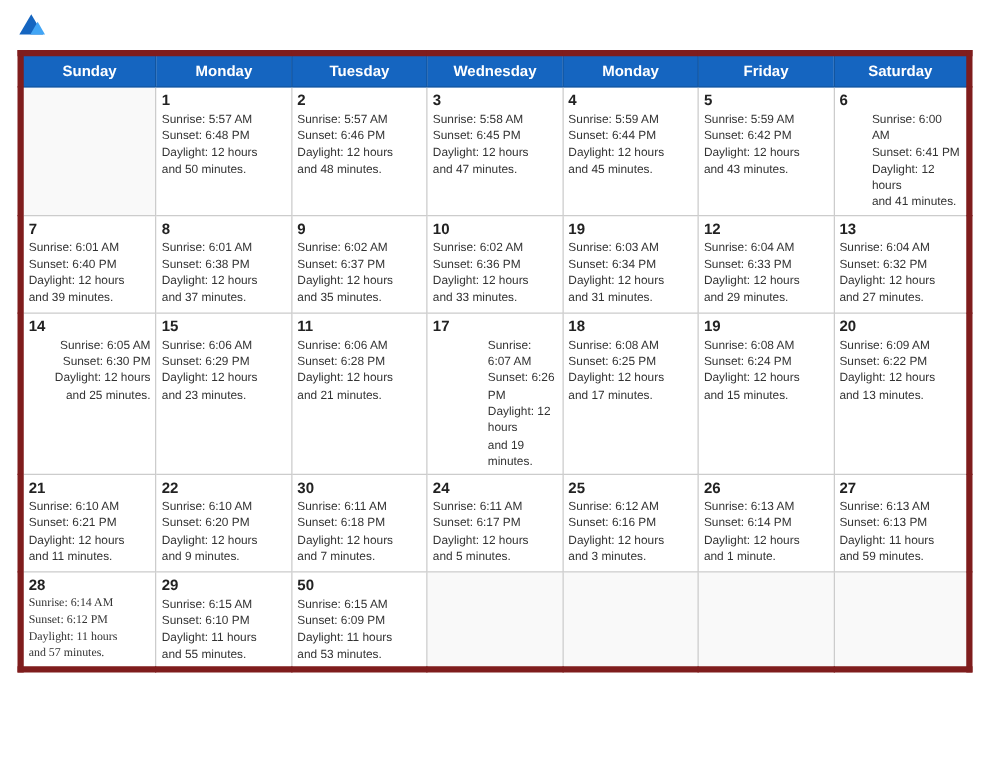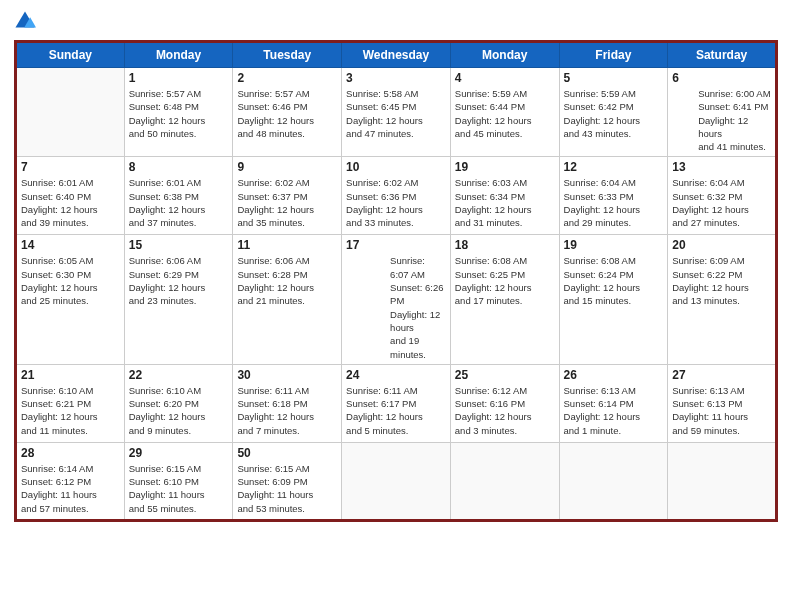--- a/index.html
+++ b/index.html
@@ -47,21 +47,21 @@
       color: #333;
       line-height: 1.1;
     }
     .location {
       font-size: 13px;
       color: #555;
     }
     .calendar {
       width: 100%;
       border-collapse: collapse;
-      border: 3px solid #7f1d1d;
+      border: 5px solid #7f1d1d;
     }
     .calendar th {
       background: #1565C0;
       color: #fff;
       text-align: center;
       padding: 5px 2px;
       font-size: 12px;
       font-weight: bold;
       border: 1px solid #1255a0;
     }
@@ -215,21 +215,21 @@
             <span class="day-num">13</span>
             <div class="day-info" style="white-space: pre-line;">Sunrise: 6:04 AM
 Sunset: 6:32 PM
 Daylight: 12 hours
 and 27 minutes.</div>
           </td>
         </tr>
         <tr>
           <td>
             <span class="day-num">14</span>
-            <div class="day-info" style="white-space: pre-line;">Sunrise: 6:05 AM
+            <div class="day-info" style="white-space: pre-line; text-align: right;">Sunrise: 6:05 AM
 Sunset: 6:30 PM
 Daylight: 12 hours
 and 25 minutes.</div>
           </td>
           <td>
             <span class="day-num">15</span>
             <div class="day-info" style="white-space: pre-line;">Sunrise: 6:06 AM
 Sunset: 6:29 PM
 Daylight: 12 hours
 and 23 minutes.</div>
@@ -317,21 +317,21 @@
             <span class="day-num">27</span>
             <div class="day-info" style="white-space: pre-line;">Sunrise: 6:13 AM
 Sunset: 6:13 PM
 Daylight: 11 hours
 and 59 minutes.</div>
           </td>
         </tr>
         <tr>
           <td>
             <span class="day-num">28</span>
-            <div class="day-info" style="white-space: pre-line;">Sunrise: 6:14 AM
+            <div class="day-info" style="white-space: pre-line; font-family: Liberation Serif, serif;">Sunrise: 6:14 AM
 Sunset: 6:12 PM
 Daylight: 11 hours
 and 57 minutes.</div>
           </td>
           <td>
             <span class="day-num">29</span>
             <div class="day-info" style="white-space: pre-line;">Sunrise: 6:15 AM
 Sunset: 6:10 PM
 Daylight: 11 hours
 and 55 minutes.</div>

